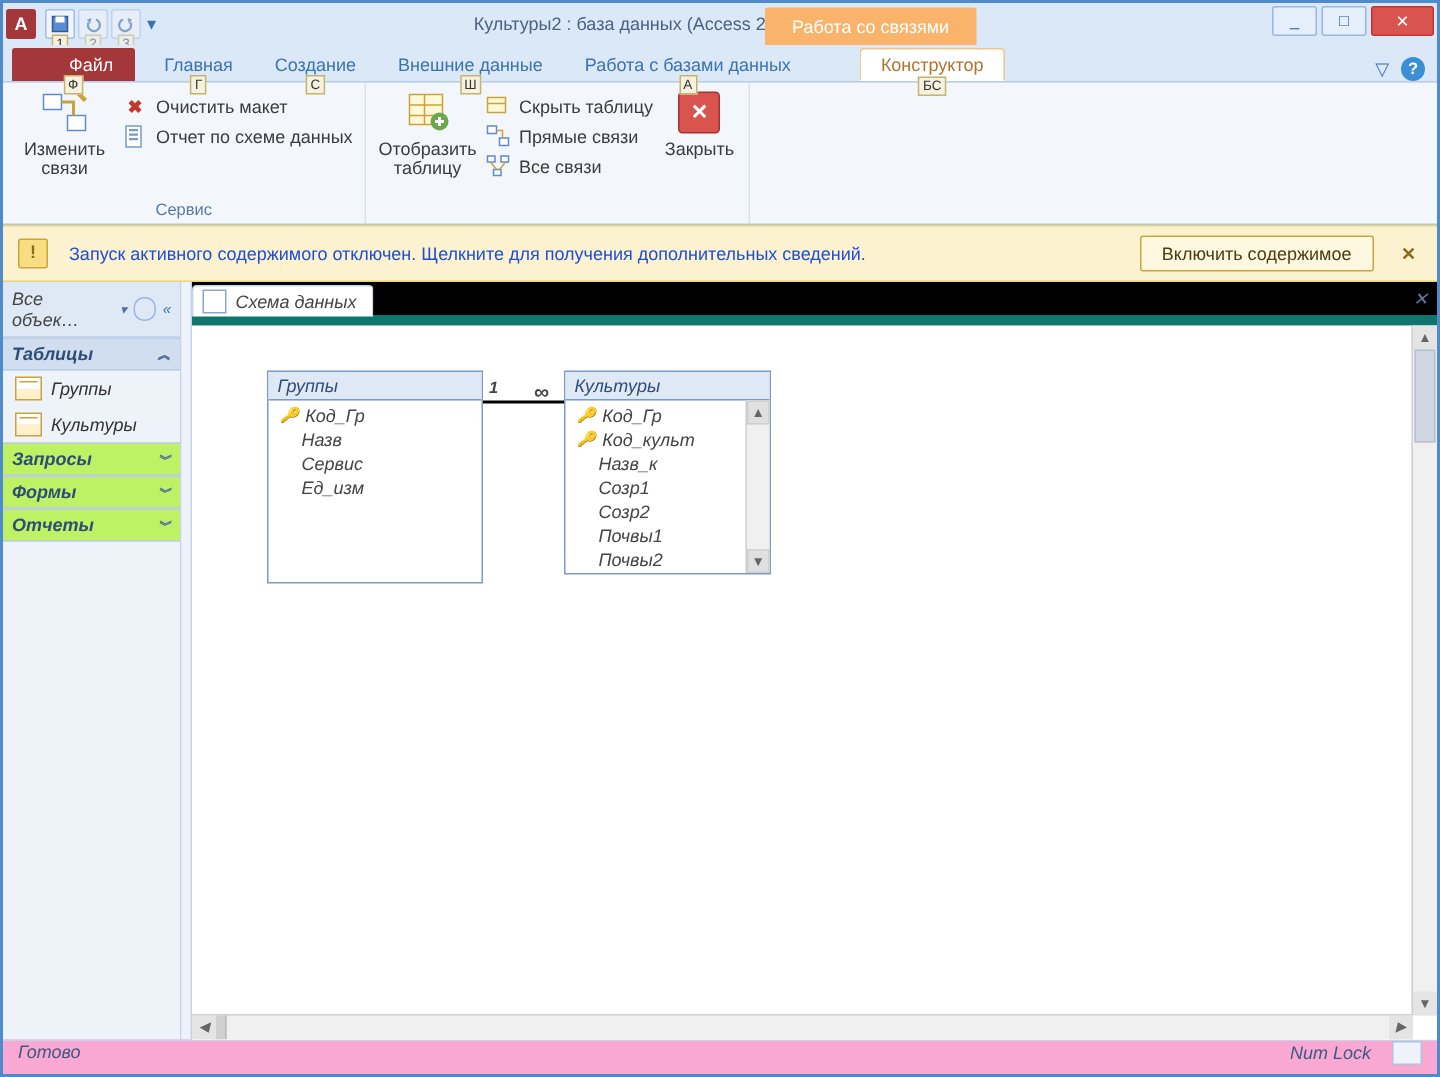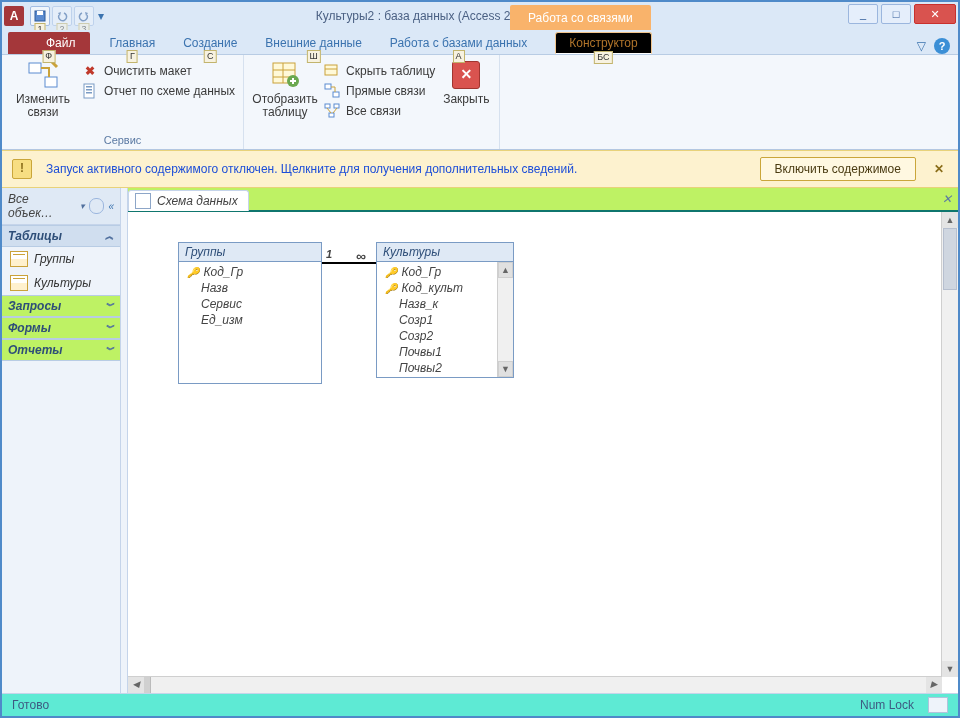--- a/index.html
+++ b/index.html
@@ -15,21 +15,21 @@
   .title-text { color:#4b6184; text-align:center; white-space:nowrap; }
   .ctx-tab-title { background:#f9b36b; color:#fff; padding:3px 18px 2px; border-radius:2px 2px 0 0; font-size:12px; align-self:flex-end; height:20px; display:flex; align-items:center; position:absolute; left:508px; bottom:0; }
   .win-controls { display:flex; gap:0; margin-left:auto; margin-right:2px; margin-top:2px; }
   .win-btn { width:28px; height:18px; background:#e5eefb; border:1px solid #9bb6de; border-radius:2px; display:flex; align-items:center; justify-content:center; font-size:11px; color:#2b5797; margin-left:3px;}
   .win-btn.close { background:#d9534f; color:#fff; border-color:#c9302c; width:40px;}
   
   .tabsrow { height:24px; background:#dbe8f7; display:flex; align-items:flex-end; padding-left:6px; border-bottom:1px solid #b8cce4; position:relative;}
   .tab { padding:4px 14px 4px; color:#3b73af; cursor:default; position:relative;}
   .tab.file { background:#a4373a; color:#fff; border-radius:2px 2px 0 0; margin-right:6px;padding-left:38px;}
   .tab.context { color:#b0742a; }
-  .tab.active-ctx { border:1px solid #f0c48d; border-bottom:1px solid #fff; background:#000000; border-radius:3px 3px 0 0; padding:3px 13px;}
+  .tab.active-ctx { border:1px solid #f0c48d; border-bottom:1px solid #fff; background:#ffffff; border-radius:3px 3px 0 0; padding:3px 13px;margin-left:18px;}
   .keytip { position:absolute; top:18px; left:50%; transform:translateX(-50%); background:#f7f2e0; border:1px solid #c2b46d; font-size:9px; padding:0 2px; color:#333; line-height:11px; }
   .qat-item .keytip { top:16px; }
   .ribbon-collapse { margin-left:auto; display:flex; align-items:center; gap:8px; padding-right:8px; color:#3b73af;}
   .help-circle { width:16px; height:16px; border-radius:50%; background:#3b8fd6; color:#fff; text-align:center; line-height:16px; font-size:11px; font-weight:bold;}
   
   .ribbon { background:#f3f7fc; border-bottom:1px solid #b3c7e1; display:flex; height:94px; }
   .rgroup { border-right:1px solid #d6e1ef; display:flex; flex-direction:column; }
   .rgroup-content { flex:1; display:flex; align-items:flex-start; padding:4px 8px 0; gap:6px;}
   .rgroup-label { text-align:center; font-size:11px; color:#5b7aa3; padding:2px 0 3px; }
   .bigbtn { display:flex; flex-direction:column; align-items:center; width:66px; text-align:center; line-height:13px; color:#3b3b3b; }
@@ -52,42 +52,42 @@
   .np-header .srch { width:14px; height:14px; border:1px solid #9bb6de; border-radius:7px; margin-left:auto;}
   .np-header .coll { color:#3b73af; font-size:10px;}
   .np-group { background:#d0deef; border-top:1px solid #b8cce4; border-bottom:1px solid #b8cce4; padding:3px 6px; display:flex; align-items:center; font-weight:bold; color:#2e4e78;}
   .np-group .chev { margin-left:auto; font-size:9px; color:#51709e;}
   .np-item { display:flex; align-items:center; gap:6px; padding:4px 8px; color:#333;}
   .np-item .tblicn { width:16px; height:14px; border:1px solid #caa23a; background:linear-gradient(#fff 50%,#fff1ce 50%); position:relative;}
   .np-item .tblicn:before { content:""; position:absolute; inset:2px; border-top:1px solid #caa23a;}
   .np-group.condensed { background:#bef264; }
   .splitter { width:6px; background:#eef3fa; border-right:1px solid #c5d4ea; cursor:col-resize;}
   .docarea { flex:1; display:flex; flex-direction:column; background:#fff; position:relative; min-width:0;}
-  .doctabs { display:flex; align-items:center; background:#bef264; border-bottom:2px solid #0f766e; height:22px;}
+  .doctabs { display:flex; align-items:center; background:#000000; border-bottom:7px solid #0f766e; height:22px;}
   .doctab { display:flex; align-items:center; gap:6px; background:#fff; border:1px solid #c5d4ea; border-bottom:none; padding:2px 10px 2px 6px; margin-top:2px; border-radius:3px 3px 0 0;}
   .doctab .dicn { width:14px; height:14px; border:1px solid #8da6c8; background:#fff;}
   .doctab-close { margin-left:auto; padding:0 6px; color:#5b7aa3; }
   .canvas { flex:1; position:relative; overflow:hidden; background:#fff; }
   .rel-label { position:absolute; font-size:11px; font-weight:bold; }
   .entity { position:absolute; background:#fff; border:1px solid #7a9bc4; }
   .entity-title { background:#dfe9f5; border-bottom:1px solid #7a9bc4; padding:2px 6px; color:#2e4e78;}
   .entity-body { padding:2px 0; }
   .fld { display:flex; align-items:center; gap:4px; padding:1px 8px; }
   .keyicn { color:#caa23a; font-size:10px;}
   .entity .vscroll { position:absolute; right:0; top:19px; bottom:0; width:15px; background:#f0f0f0; border-left:1px solid #cfcfcf; display:flex; flex-direction:column; }
   .entity .vscroll .arr { height:14px; background:#e0e0e0; text-align:center; font-size:9px; line-height:14px; color:#666; border:1px solid #cfcfcf;}
   .entity .vscroll .track { flex:1; }
   .canvas > .vscroll { position:absolute; right:0; top:0; bottom:16px; width:16px; background:#f0f0f0; border-left:1px solid #cfcfcf; display:flex; flex-direction:column;}
   .canvas > .vscroll .arr { height:16px; background:#e4e4e4; text-align:center; line-height:16px; font-size:9px; color:#666;}
   .canvas > .vscroll .thumb { height:60px; background:#cfd6e0; border:1px solid #b6bfcf; margin:0 1px;}
   .canvas > .hscroll { position:absolute; left:0; right:16px; bottom:0; height:16px; background:#f0f0f0; border-top:1px solid #cfcfcf; display:flex;}
   .canvas > .hscroll .arr { width:16px; background:#e4e4e4; text-align:center; line-height:14px; font-size:9px; color:#666;}
   .canvas > .hscroll .splitmark { width:6px; background:#d0d0d0; border-right:1px solid #bbb;}
   
-  .statusbar { height:22px; background:#5eead4; border-top:1px solid #c5d4ea; display:flex; align-items:center; padding:0 10px; color:#3e5a82;}
+  .statusbar { height:22px; background:#f9a8d4; border-top:1px solid #c5d4ea; display:flex; align-items:flex-start; padding:0 10px; color:#3e5a82;font-style:italic;}
   .statusbar .right { margin-left:auto; display:flex; gap:14px; align-items:center;}
   .sb-btn { width:18px; height:14px; border:1px solid #b0c3dc; background:#eef3fa;}
   svg { display:block; }
 </style>
 </head>
 <body>
 
 <div class="window">
 
   <div class="titlebar">

